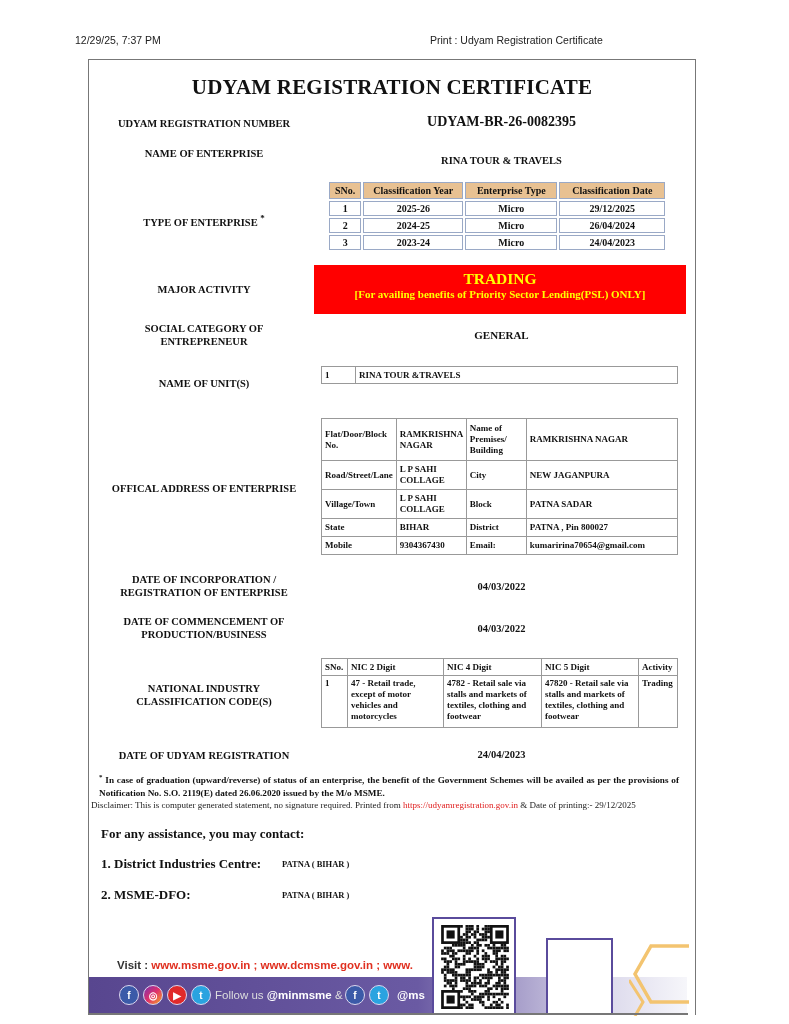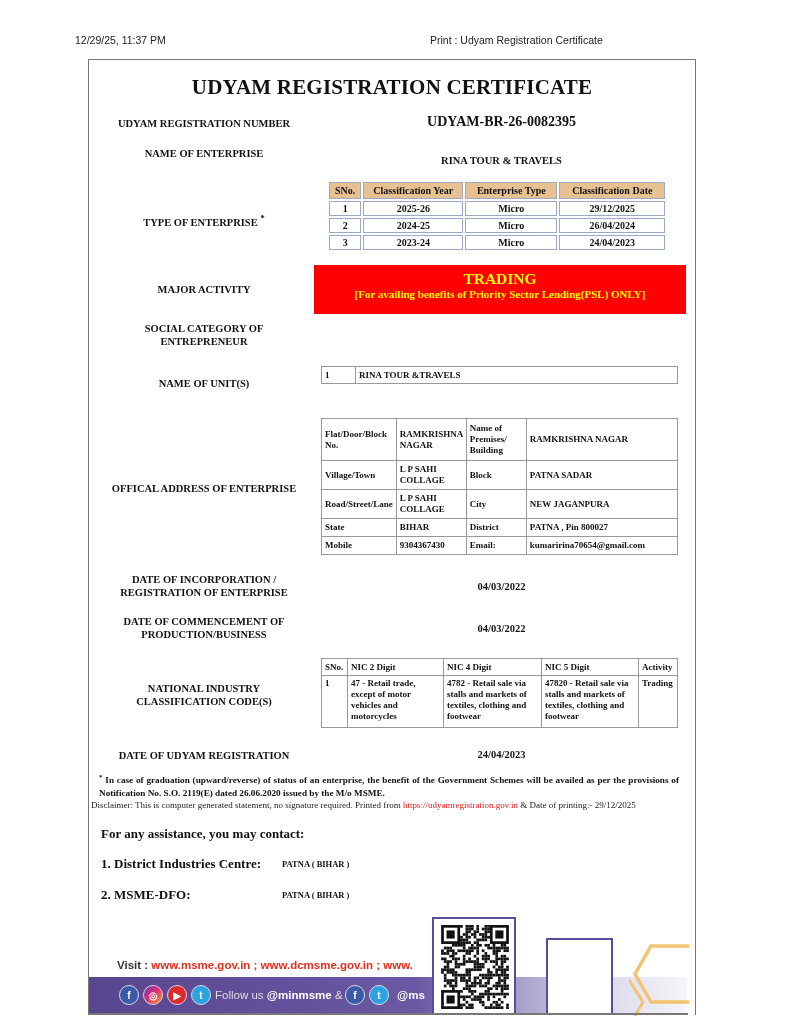--- a/index.html
+++ b/index.html
@@ -58,21 +58,21 @@
 
   .qr-box { position: absolute; left: 343px; top: 857px; width: 84px; height: 98px; background: #fff; border: 2px solid #5a4b9c; }
   .qr { position: absolute; left: 7px; top: 6px; width: 68px; height: 84px; }
   .blank-box { position: absolute; left: 457px; top: 878px; width: 67px; height: 77px; background: #fff; border: 2.5px solid #5a4b9c; }
   .hex { position: absolute; left: 540px; top: 880px; width: 60px; height: 76px; }
 </style>
 </head>
 <body>
 
 <div class="print-header">
-  <span class="ts">12/29/25, 11:37 PM</span>
+  <span class="ts">12/29/25, 7:37 PM</span>
   <span class="pt">Print : Udyam Registration Certificate</span>
 </div>
 
 <div class="cert">
   <div class="title">UDYAM REGISTRATION CERTIFICATE</div>
 
   <div class="lbl" style="left:0;top:57px;">UDYAM REGISTRATION NUMBER</div>
   <div class="val" style="top:54px;font-size:14px;">UDYAM-BR-26-0082395</div>
 
   <div class="lbl" style="left:0;top:87px;">NAME OF ENTERPRISE</div>
@@ -116,20 +116,21 @@
   <div class="lbl" style="left:0;top:223px;">MAJOR ACTIVITY</div>
   <div class="major">
     <div class="m1">TRADING</div>
     <div class="m2">[For availing benefits of Priority Sector Lending(PSL) ONLY]</div>
   </div>
 
   <div class="lbl" style="left:0;top:262px;">
     <div>SOCIAL CATEGORY OF</div>
     <div>ENTREPRENEUR</div>
   </div>
+  <div class="val" style="top:269px;font-size:11px;">GENERAL</div>
 
   <div class="lbl" style="left:0;top:317px;">NAME OF UNIT(S)</div>
   <table class="unit-tbl">
     <tbody>
     <tr>
       <td>1</td>
       <td>RINA TOUR &amp;TRAVELS</td>
     </tr>
   </tbody>
     </table>
@@ -137,30 +138,30 @@
   <div class="lbl" style="left:0;top:422px;">OFFICAL ADDRESS OF ENTERPRISE</div>
   <table class="addr-tbl">
     <tbody>
         <tr style="height:42px;">
       <td style="width:55px">Flat/Door/Block No.</td>
       <td style="width:65px">RAMKRISHNA NAGAR</td>
       <td style="width:60px">Name of Premises/ Building</td>
       <td>RAMKRISHNA NAGAR</td>
     </tr>
     <tr style="height:29px;">
+      <td>Road/Street/Lane</td>
+      <td>L P SAHI COLLAGE</td>
+      <td>City</td>
+      <td>NEW JAGANPURA</td>
+    </tr>
+    <tr style="height:29px;">
       <td>Village/Town</td>
       <td>L P SAHI COLLAGE</td>
       <td>Block</td>
       <td>PATNA SADAR</td>
-    </tr>
-    <tr style="height:29px;">
-      <td>Road/Street/Lane</td>
-      <td>L P SAHI COLLAGE</td>
-      <td>City</td>
-      <td>NEW JAGANPURA</td>
     </tr>
     <tr style="height:18px;">
       <td>State</td>
       <td>BIHAR</td>
       <td>District</td>
       <td>PATNA , Pin 800027</td>
     </tr>
     <tr style="height:18px;">
       <td>Mobile</td>
       <td>9304367430</td>

